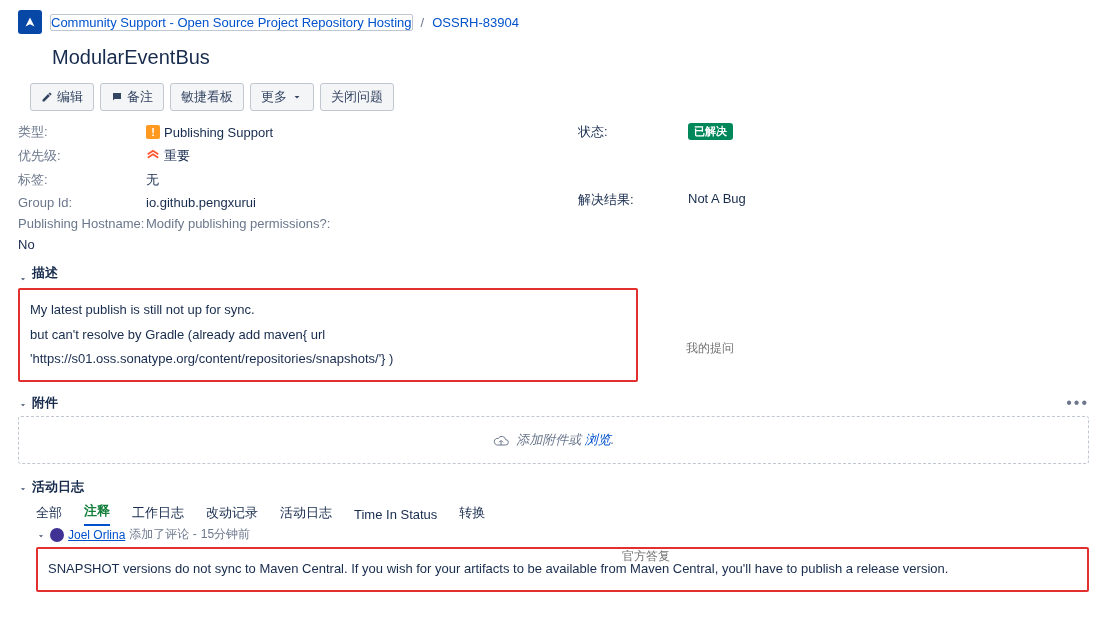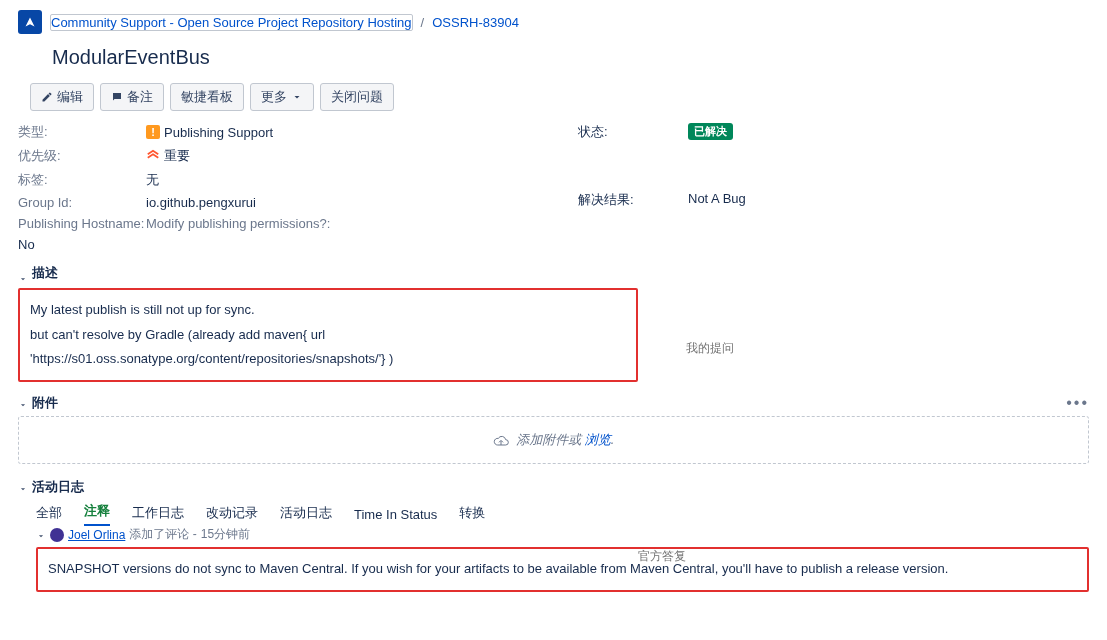--- a/index.html
+++ b/index.html
@@ -161,21 +161,21 @@
     <div class="tab">全部</div>
     <div class="tab active">注释</div>
     <div class="tab">工作日志</div>
     <div class="tab">改动记录</div>
     <div class="tab">活动日志</div>
     <div class="tab">Time In Status</div>
     <div class="tab">转换</div>
   </div>
 
   <div style="position:relative;">
-    <span class="annot" style="top:-6px; left:620px;">官方答复</span>
+    <span class="annot" style="top:-6px; left:604px;">官方答复</span>
     <div class="comment-head">
       <span class="chev"><svg viewBox="0 0 24 24">
             <path d="M7 10l5 5 5-5z"></path>
           </svg></span>
       <span class="avatar"></span>
       <a class="comment-author">Joel Orlina</a>
       <span class="comment-meta">添加了评论 -</span>
       <span class="comment-meta">15分钟前</span>
     </div>
     <div class="comment-box">

